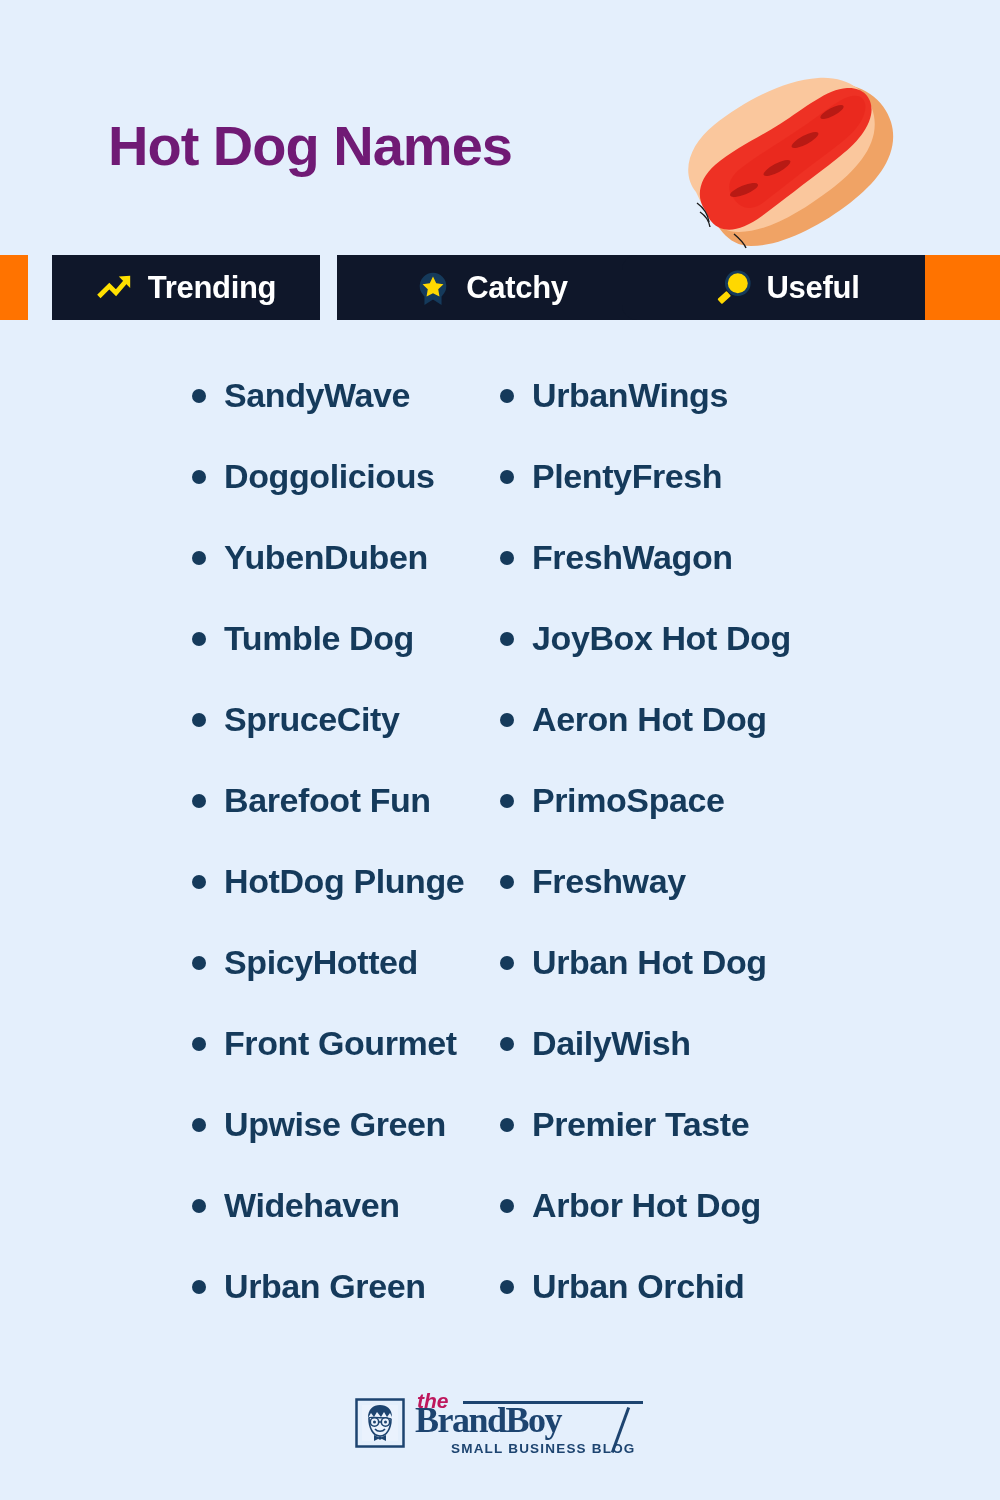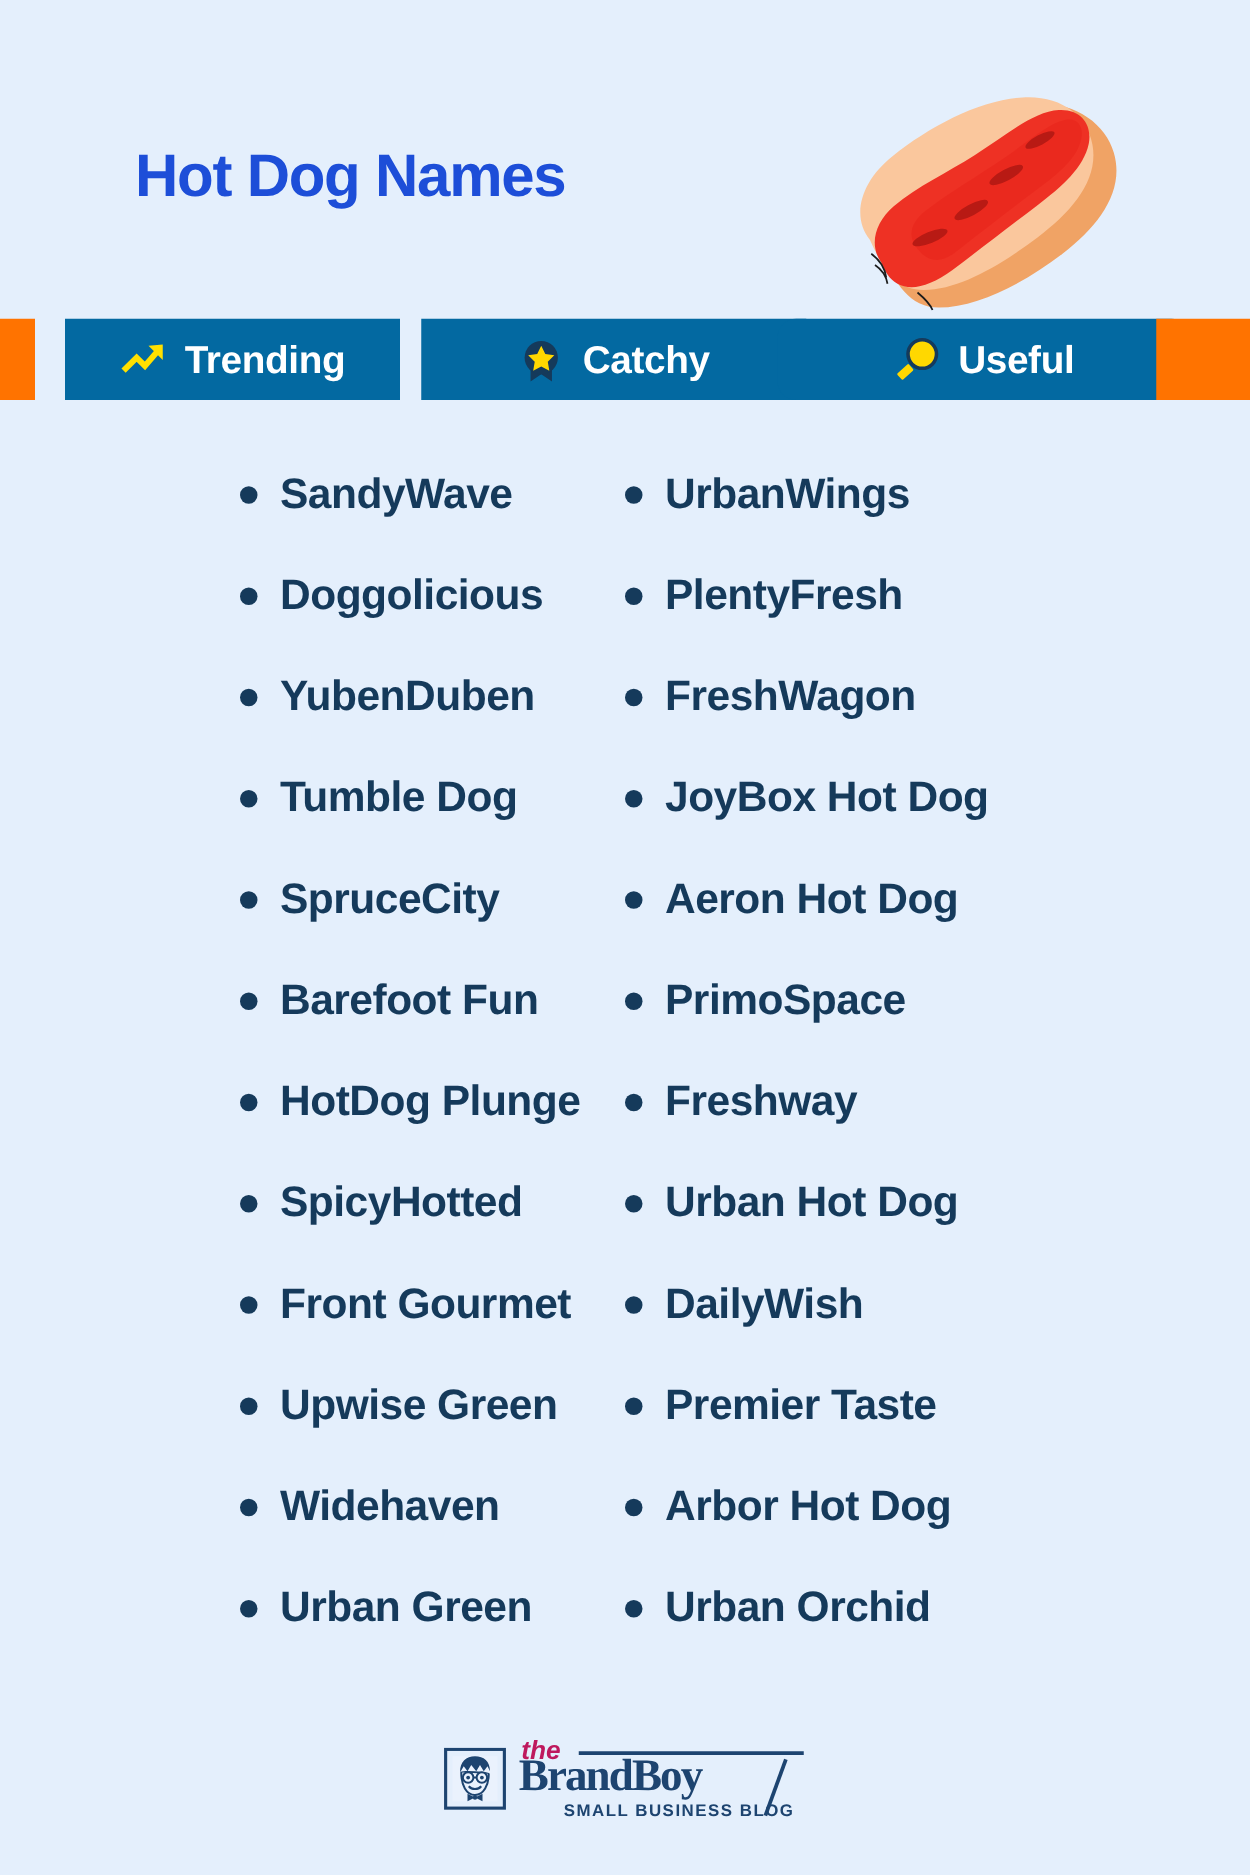--- a/index.html
+++ b/index.html
@@ -17,23 +17,23 @@
 
   
   .header {
     position: relative;
     height: 250px;
   }
   .page-title {
     position: absolute;
     left: 108px;
     top: 118px;
-    font-size: 48px;
-    font-weight: bold;
-    color: #1d4ed8;
+    font-size: 56px;
+    font-weight: bold;
+    color: #701a75;
     letter-spacing: -1px;
     line-height: 1;
     white-space: nowrap;
   }
   .hero-illustration {
     position: absolute;
     left: 672px;
     top: 70px;
     width: 250px;
     height: 190px;
@@ -53,21 +53,21 @@
     height: 65px;
     background: #ff7300;
   }
   .banner-edge.left  { left: 0;   width: 28px; }
   .banner-edge.right { left: 925px; width: 75px; }
 
   .tab {
     position: absolute;
     top: 0;
     height: 65px;
-    background: #0369a1;
+    background: #0f172a;
     display: flex;
     align-items: center;
     justify-content: center;
     gap: 14px;
     box-sizing: border-box;
   }
   .tab-trending { left: 52px;  width: 268px; }
   .tab-catchy   { left: 337px; width: 308px; }
   .tab-useful   { left: 622px; width: 330px; border-radius: 15px; }
 

